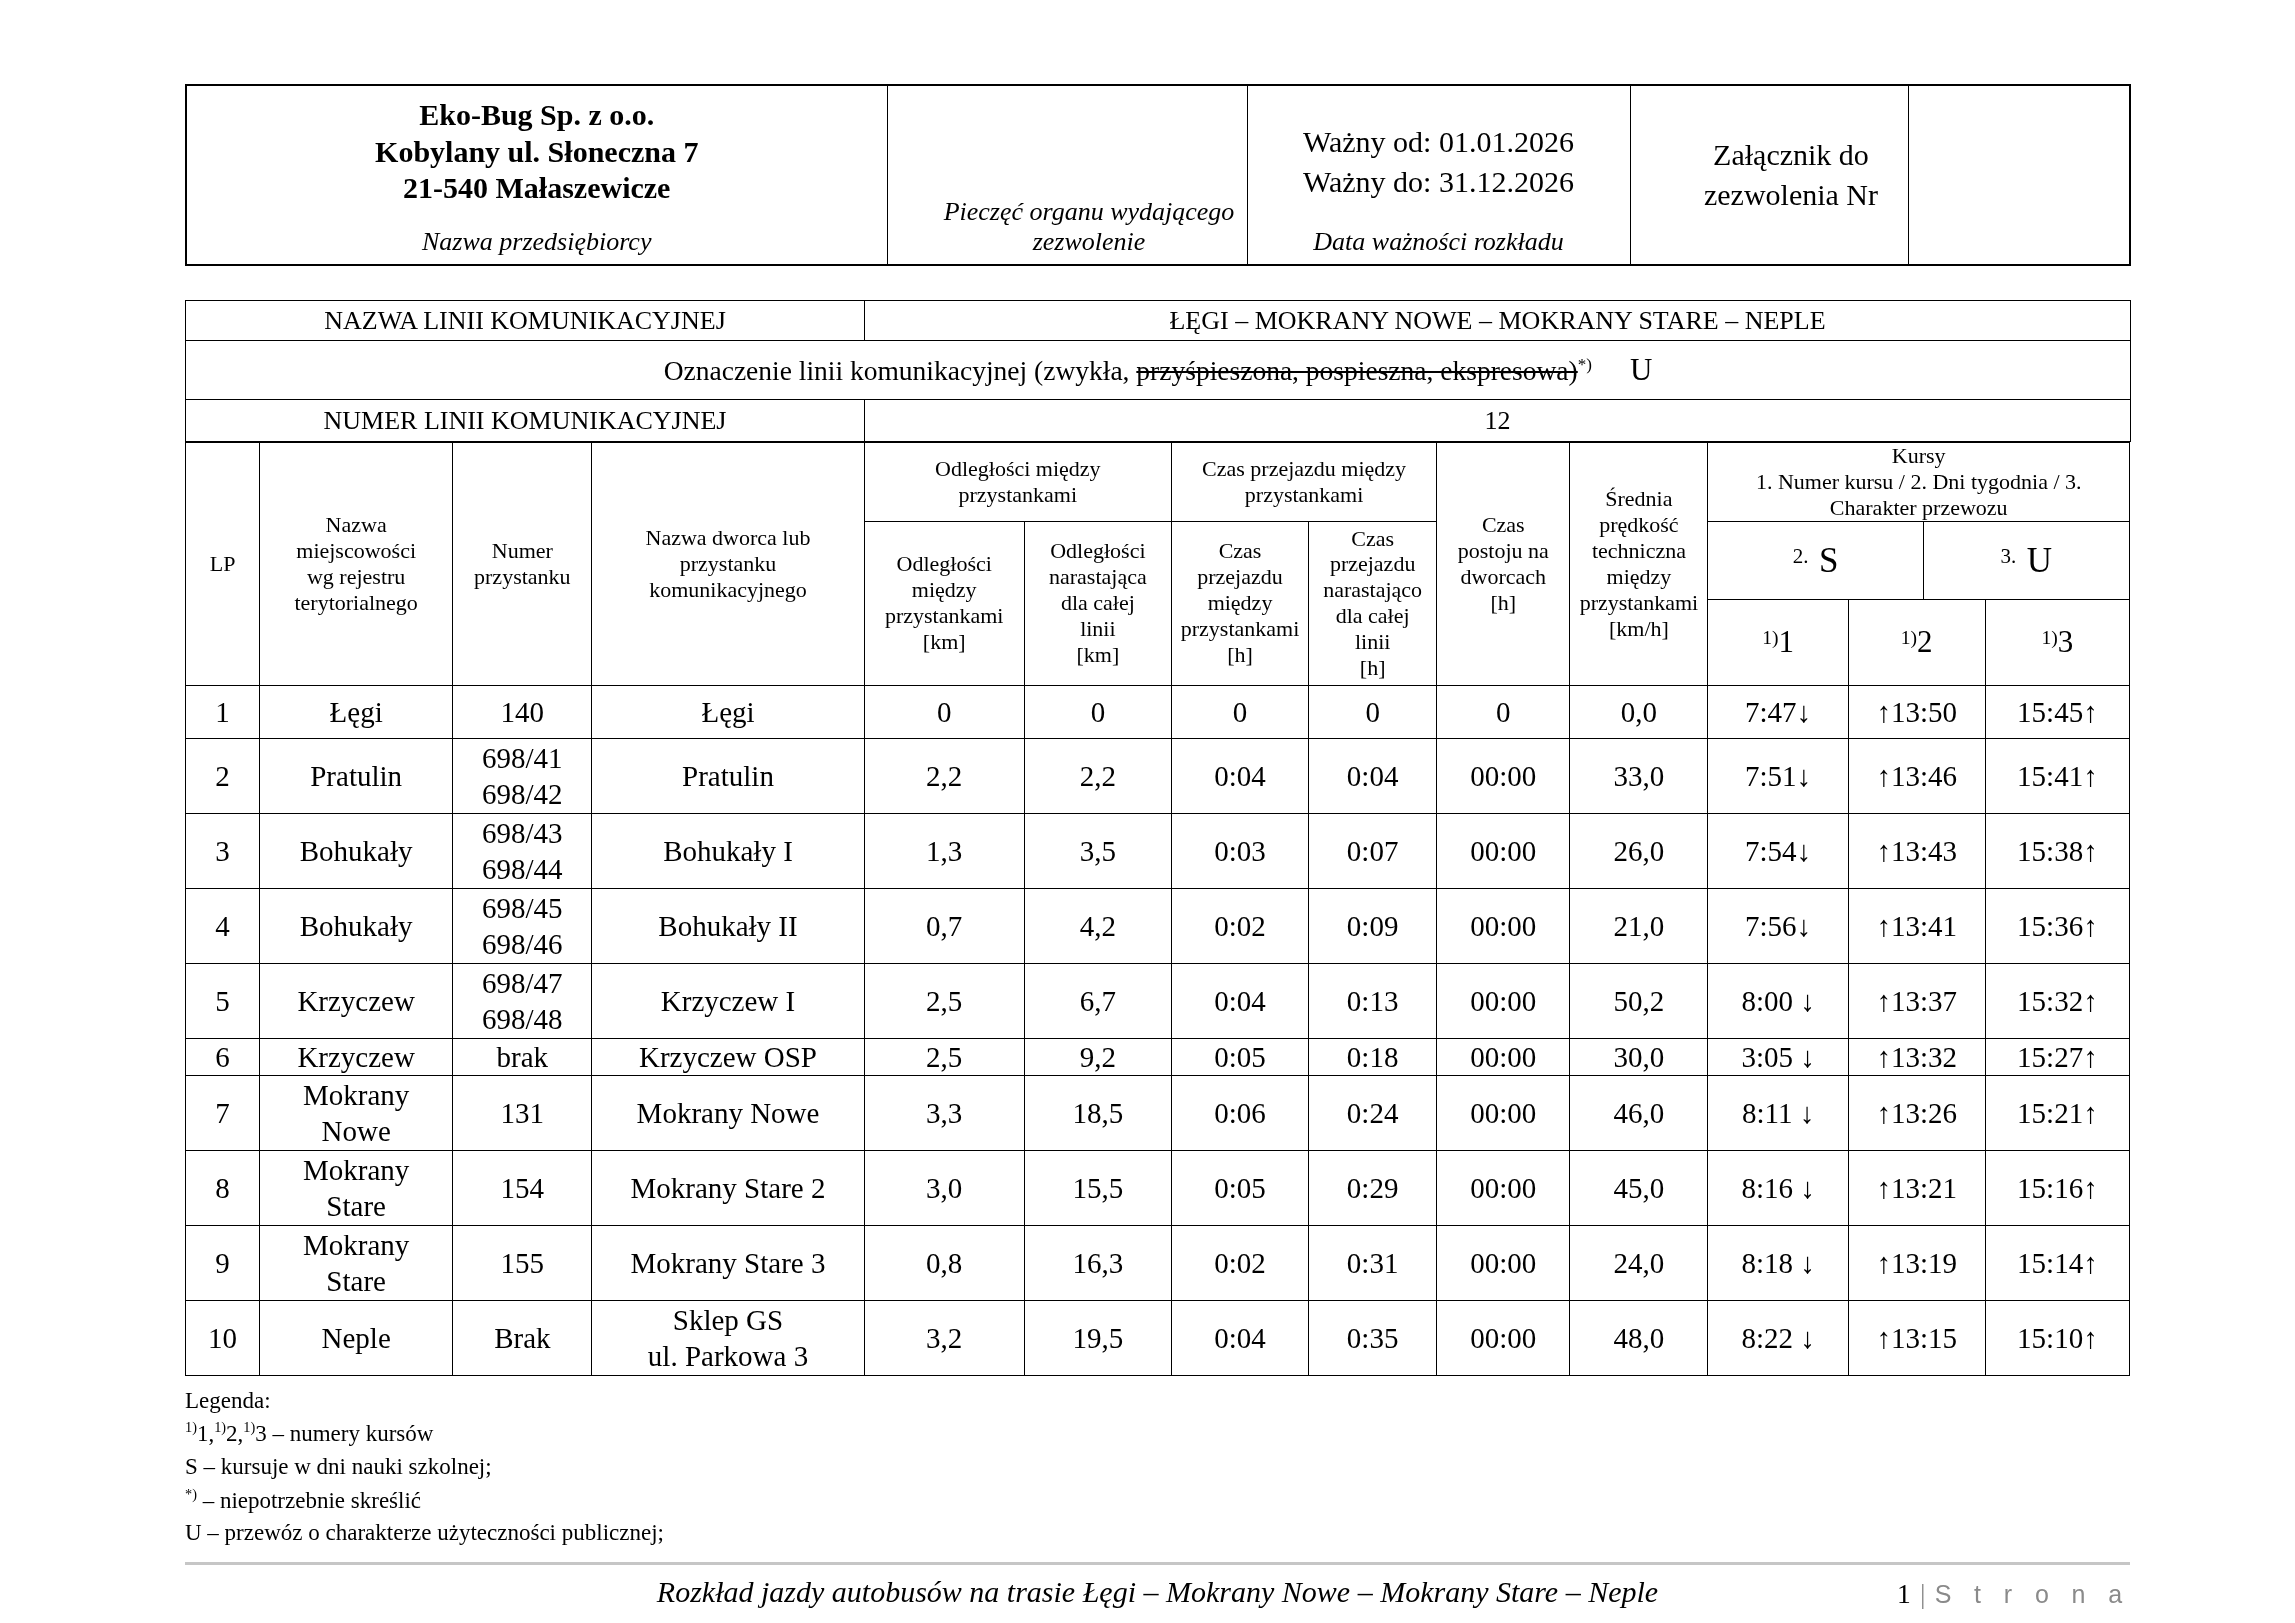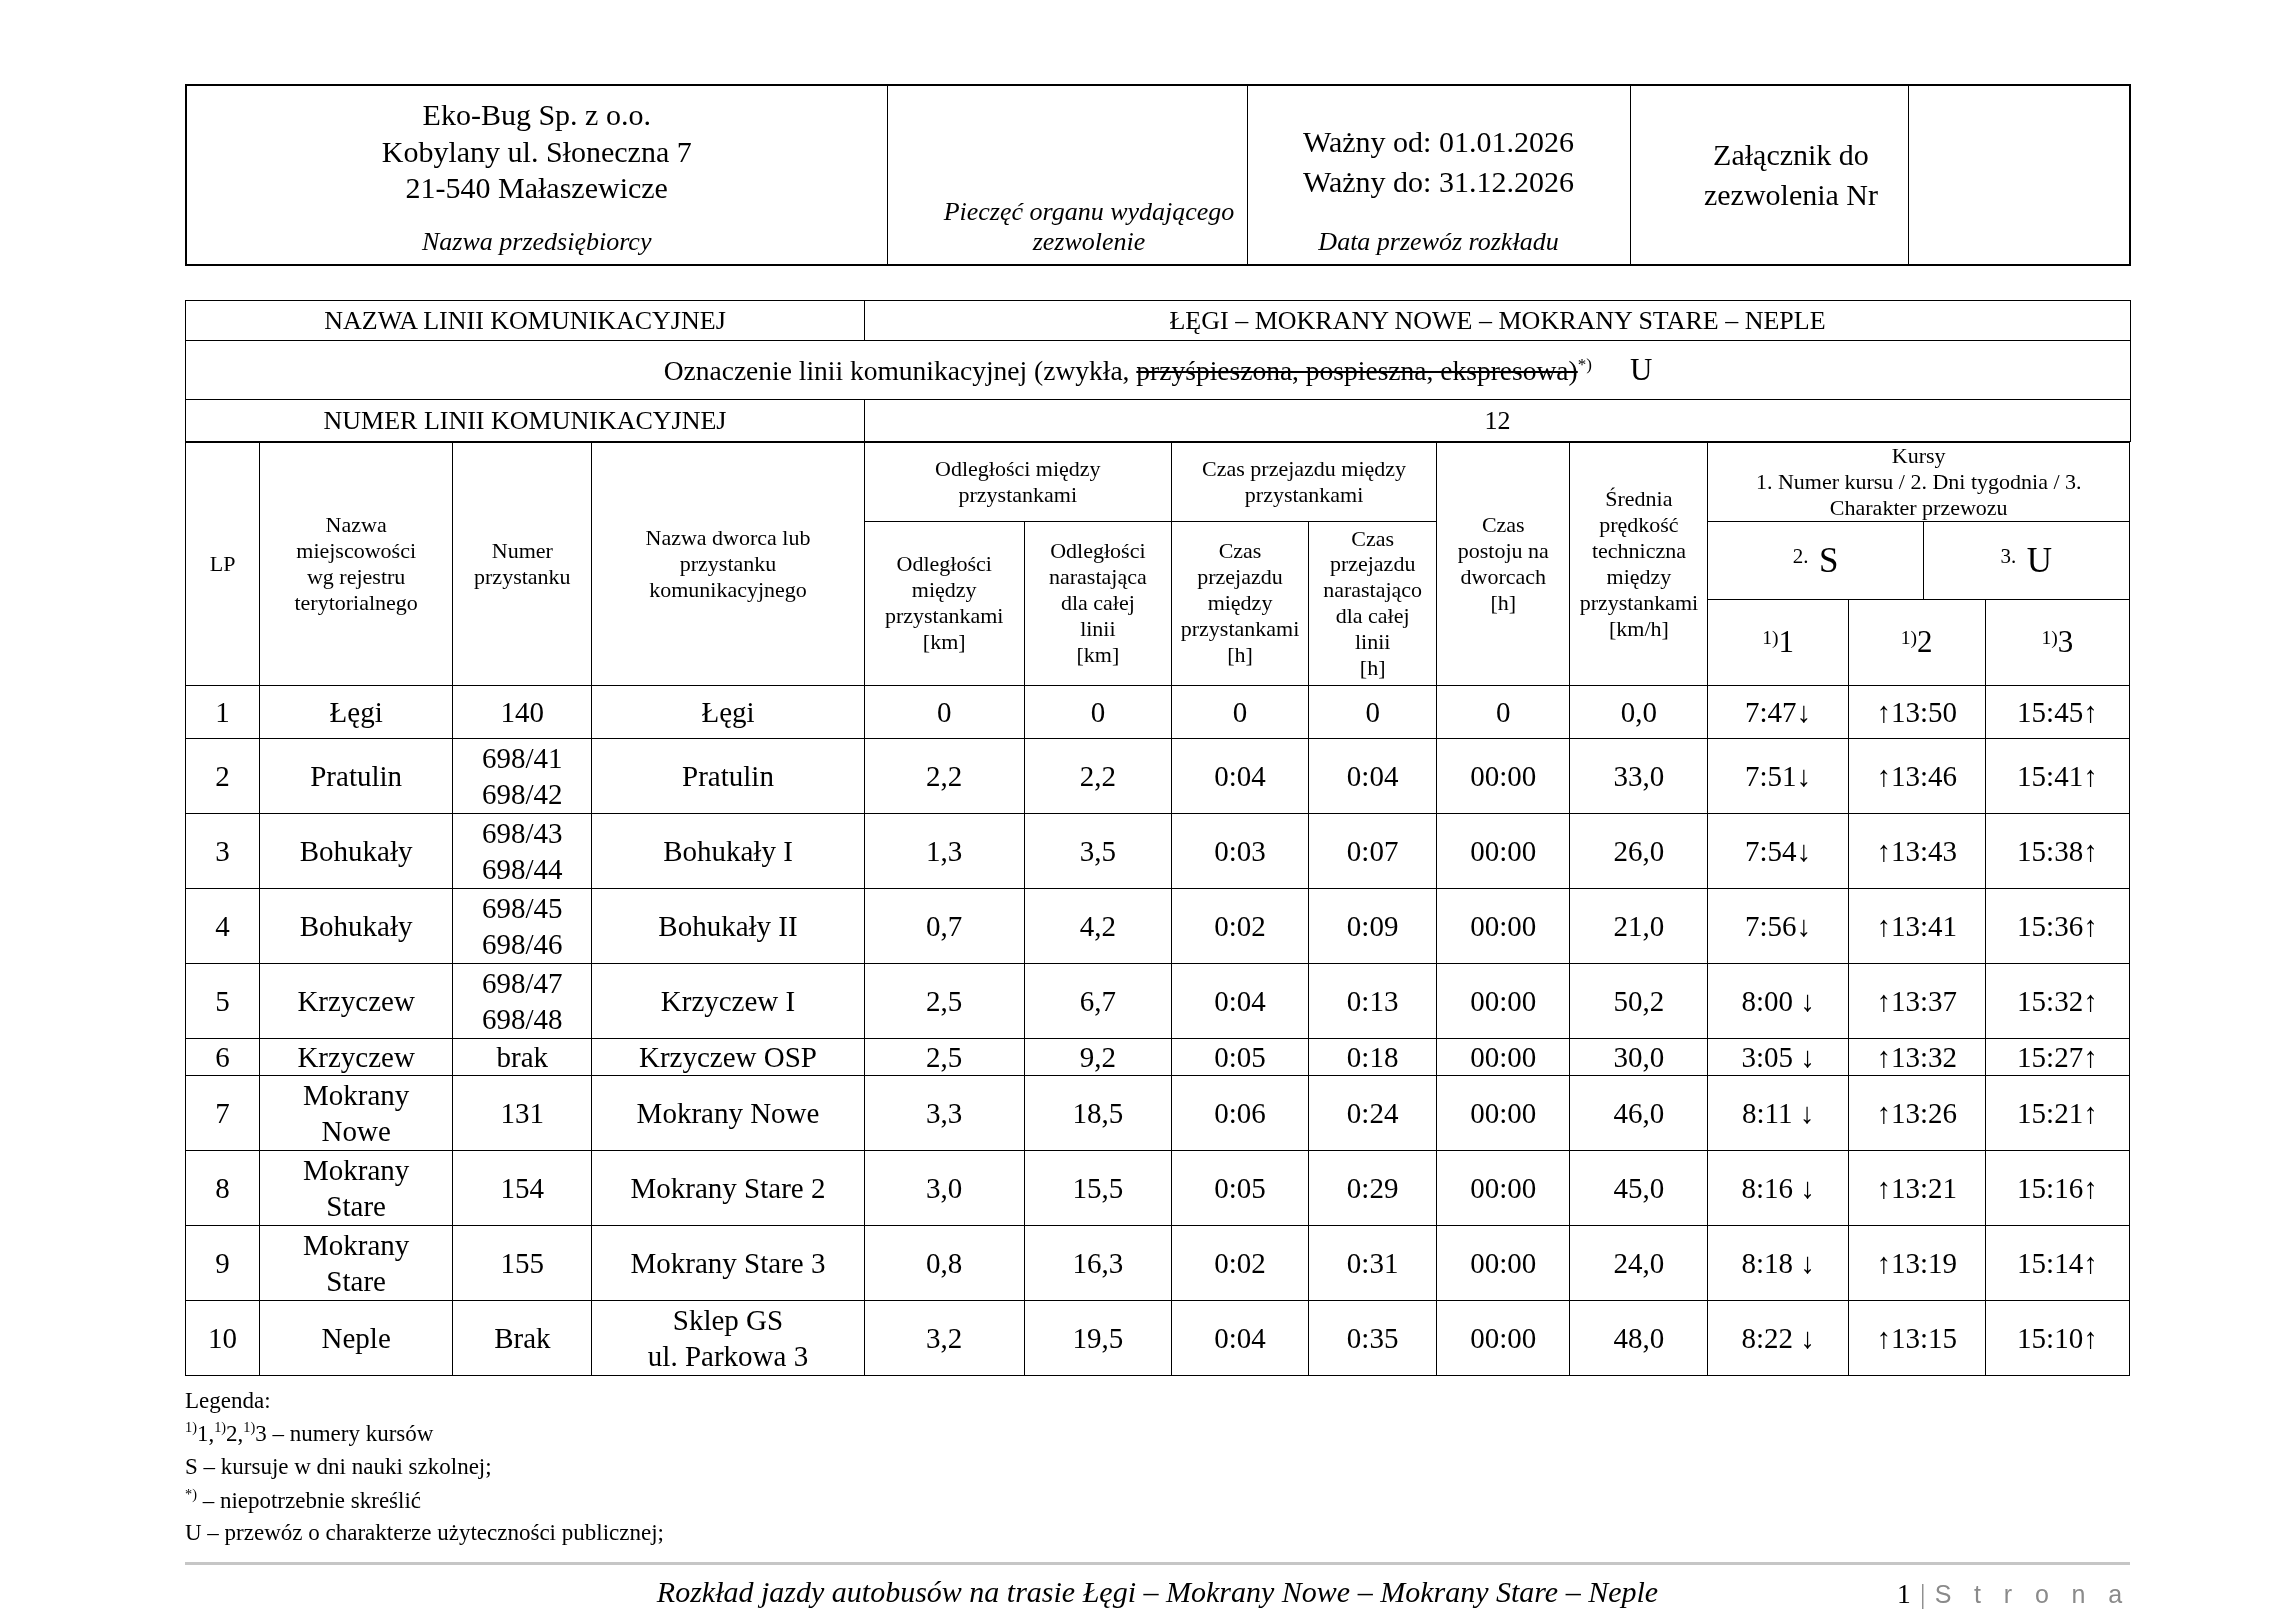--- a/index.html
+++ b/index.html
@@ -15,21 +15,21 @@
     padding:0; font-weight:normal;
   }
 
   
   .hdr { border:2px solid #000; }
   .hdr td { height:178px; }
   .vflex { height:174px; box-sizing:border-box; display:flex; flex-direction:column;
            align-items:center; justify-content:space-between; padding:9.2px 3.9px 5.2px 3.9px; }
   .vend  { justify-content:flex-end; }
   .vcenter { height:174px; display:flex; align-items:center; justify-content:center; }
-  .company-lines { font-size:30px; line-height:1.22; }
+  .company-lines { font-size:30px; line-height:1.22;font-weight:bold; }
   .big-line { font-size:30px; line-height:1.35; }
   .cell-label { font-style:italic; font-size:26px; line-height:1.15; }
   .pre { white-space:pre-line;padding-left:44px; }
   .attach { font-size:30px; line-height:1.35; }
 
   
   .li { margin-top:34px; }
   .li td { font-size:26px; }
   .li .r1 td { height:39px; }
   .li .r2 td { height:58px; font-size:27.5px; }
@@ -101,21 +101,21 @@
 zezwolenie</div>
         </div>
       </td>
       <td>
         <div class="vflex">
           <div></div>
           <div class="big-line">
             <div>Ważny od: 01.01.2026</div>
             <div>Ważny do: 31.12.2026</div>
           </div>
-          <div class="cell-label">Data przewóz rozkładu</div>
+          <div class="cell-label">Data ważności rozkładu</div>
         </div>
       </td>
       <td>
         <div class="vcenter attach pre">Załącznik do
 zezwolenia Nr</div>
       </td>
       <td></td>
     </tr>
   </tbody>
     </table>

